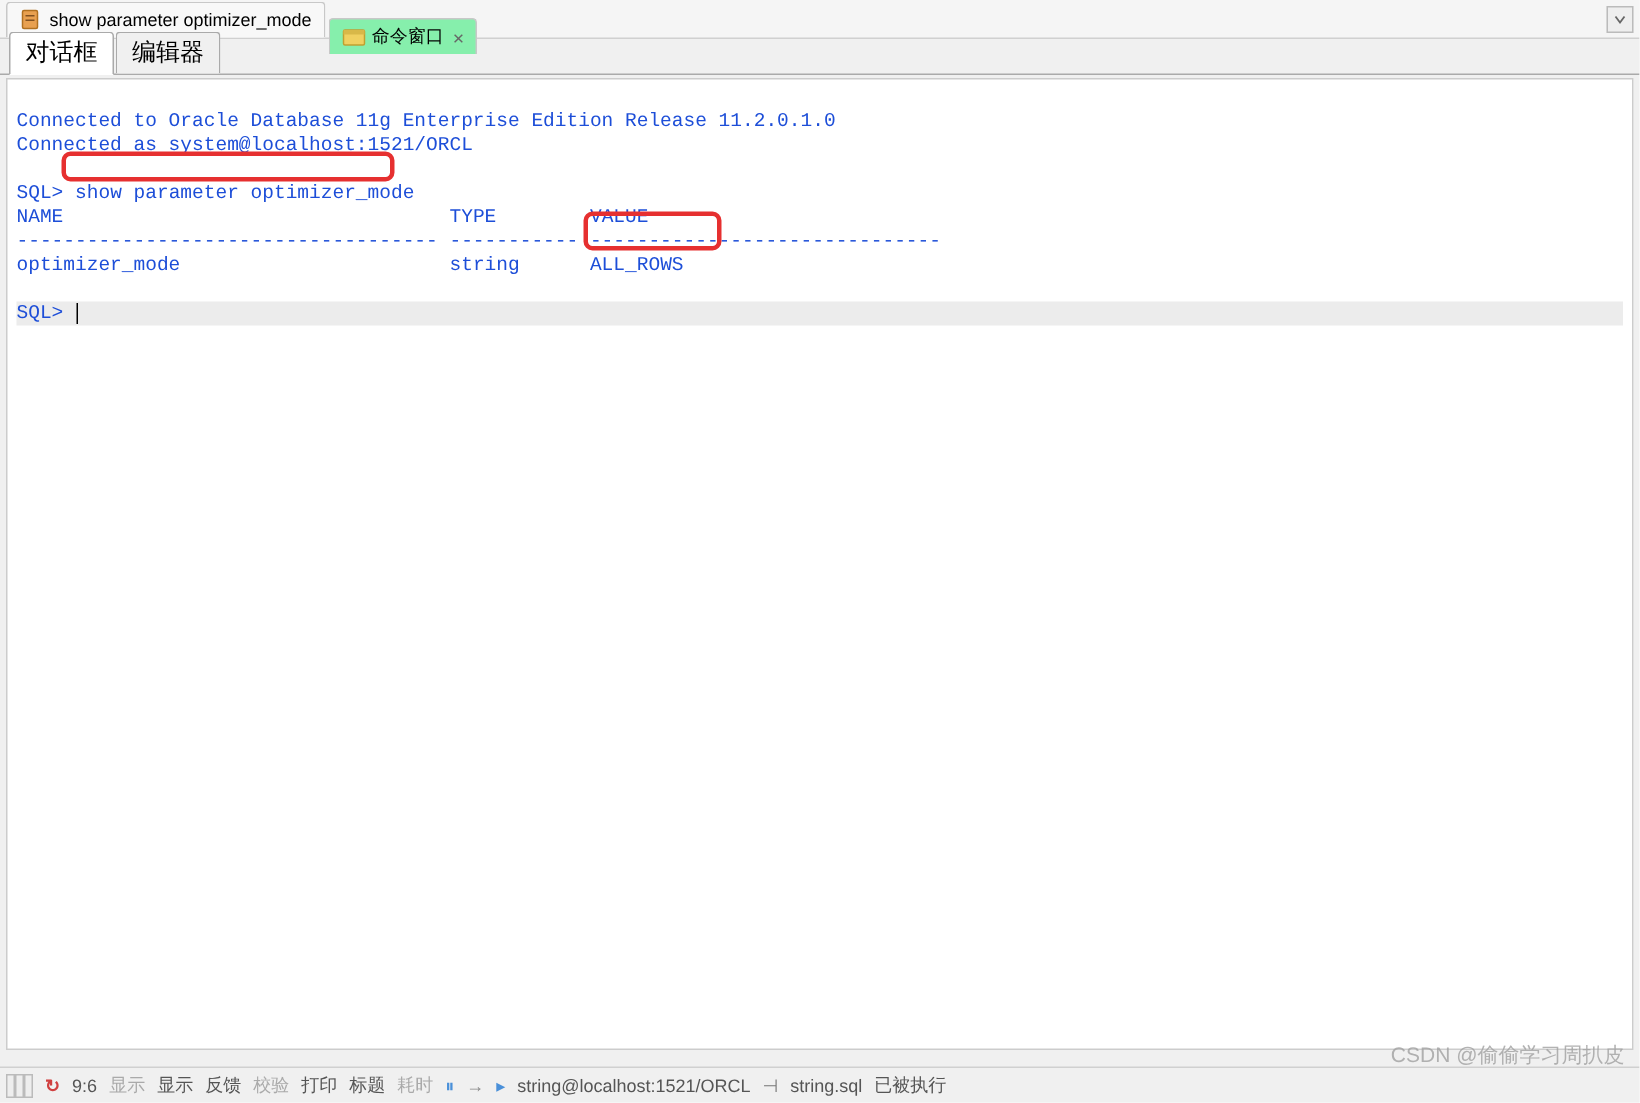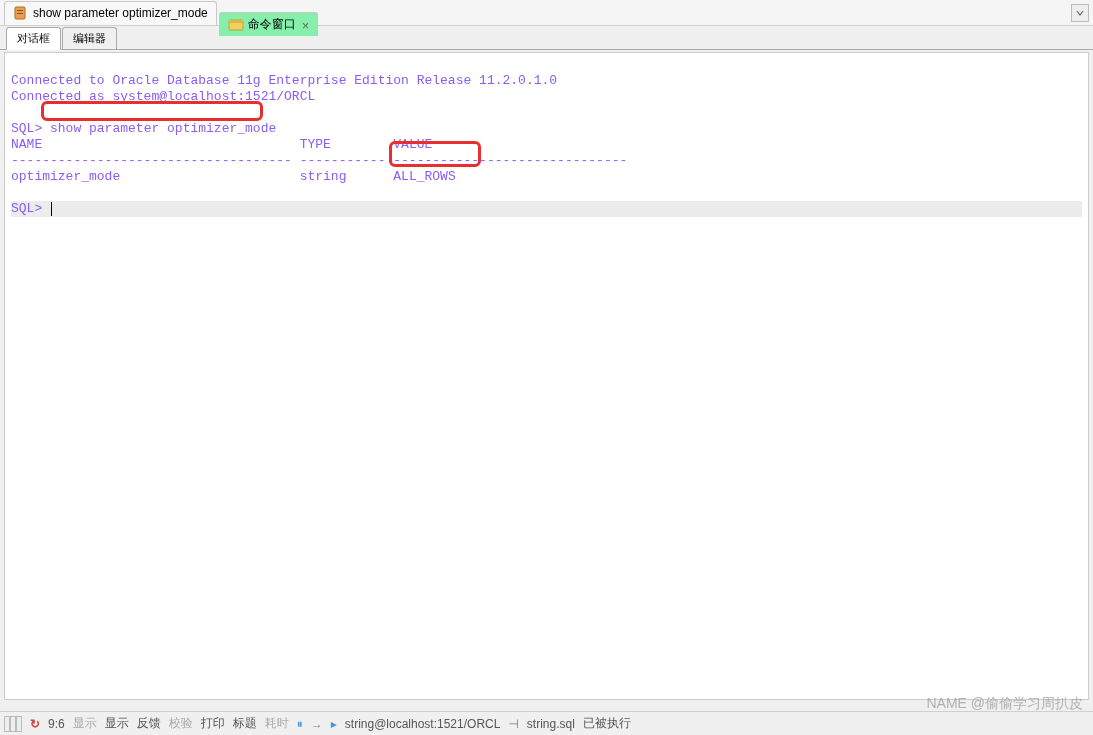--- a/index.html
+++ b/index.html
@@ -73,38 +73,38 @@
     border-bottom: 1px solid #aaa;
   }
   .sub-tab {
     padding: 3px 10px;
     border: 1px solid #aaa;
     border-bottom: none;
     background: #f0f0f0;
     margin-right: 1px;
     border-radius: 3px 3px 0 0;
     cursor: pointer;
-    font-size: 11px;
+    font-size: 16px;
   }
   .sub-tab.active {
     background: #fff;
     position: relative;
     top: 1px;
     border-bottom: 1px solid #fff;
   }
   .terminal {
     background: #fff;
     border: 1px solid #ccc;
     margin: 2px 4px;
     height: 648px;
     padding: 4px 6px;
     font-family: "SimSun", "Courier New", monospace;
     font-size: 13px;
     line-height: 16px;
-    color: #8b5cf6;
+    color: #1d4ed8;
     white-space: pre;
     overflow: hidden;
     position: relative;
   }
   .highlight-box {
     position: absolute;
     border: 3px solid #e63030;
     border-radius: 6px;
     pointer-events: none;
   }
@@ -231,13 +231,13 @@
   <span class="dim">耗时</span>
   <span class="play-icon">⏸</span>
   <span class="arrow-icon">→</span>
   <span class="play-icon">▸</span>
   <span>string@localhost:1521/ORCL</span>
   <span class="pin-icon">⊣</span>
   <span>string.sql</span>
   <span>已被执行</span>
 </div>
 
-<div class="watermark">NAME @偷偷学习周扒皮</div>
+<div class="watermark">CSDN @偷偷学习周扒皮</div>
 
 </body></html>

